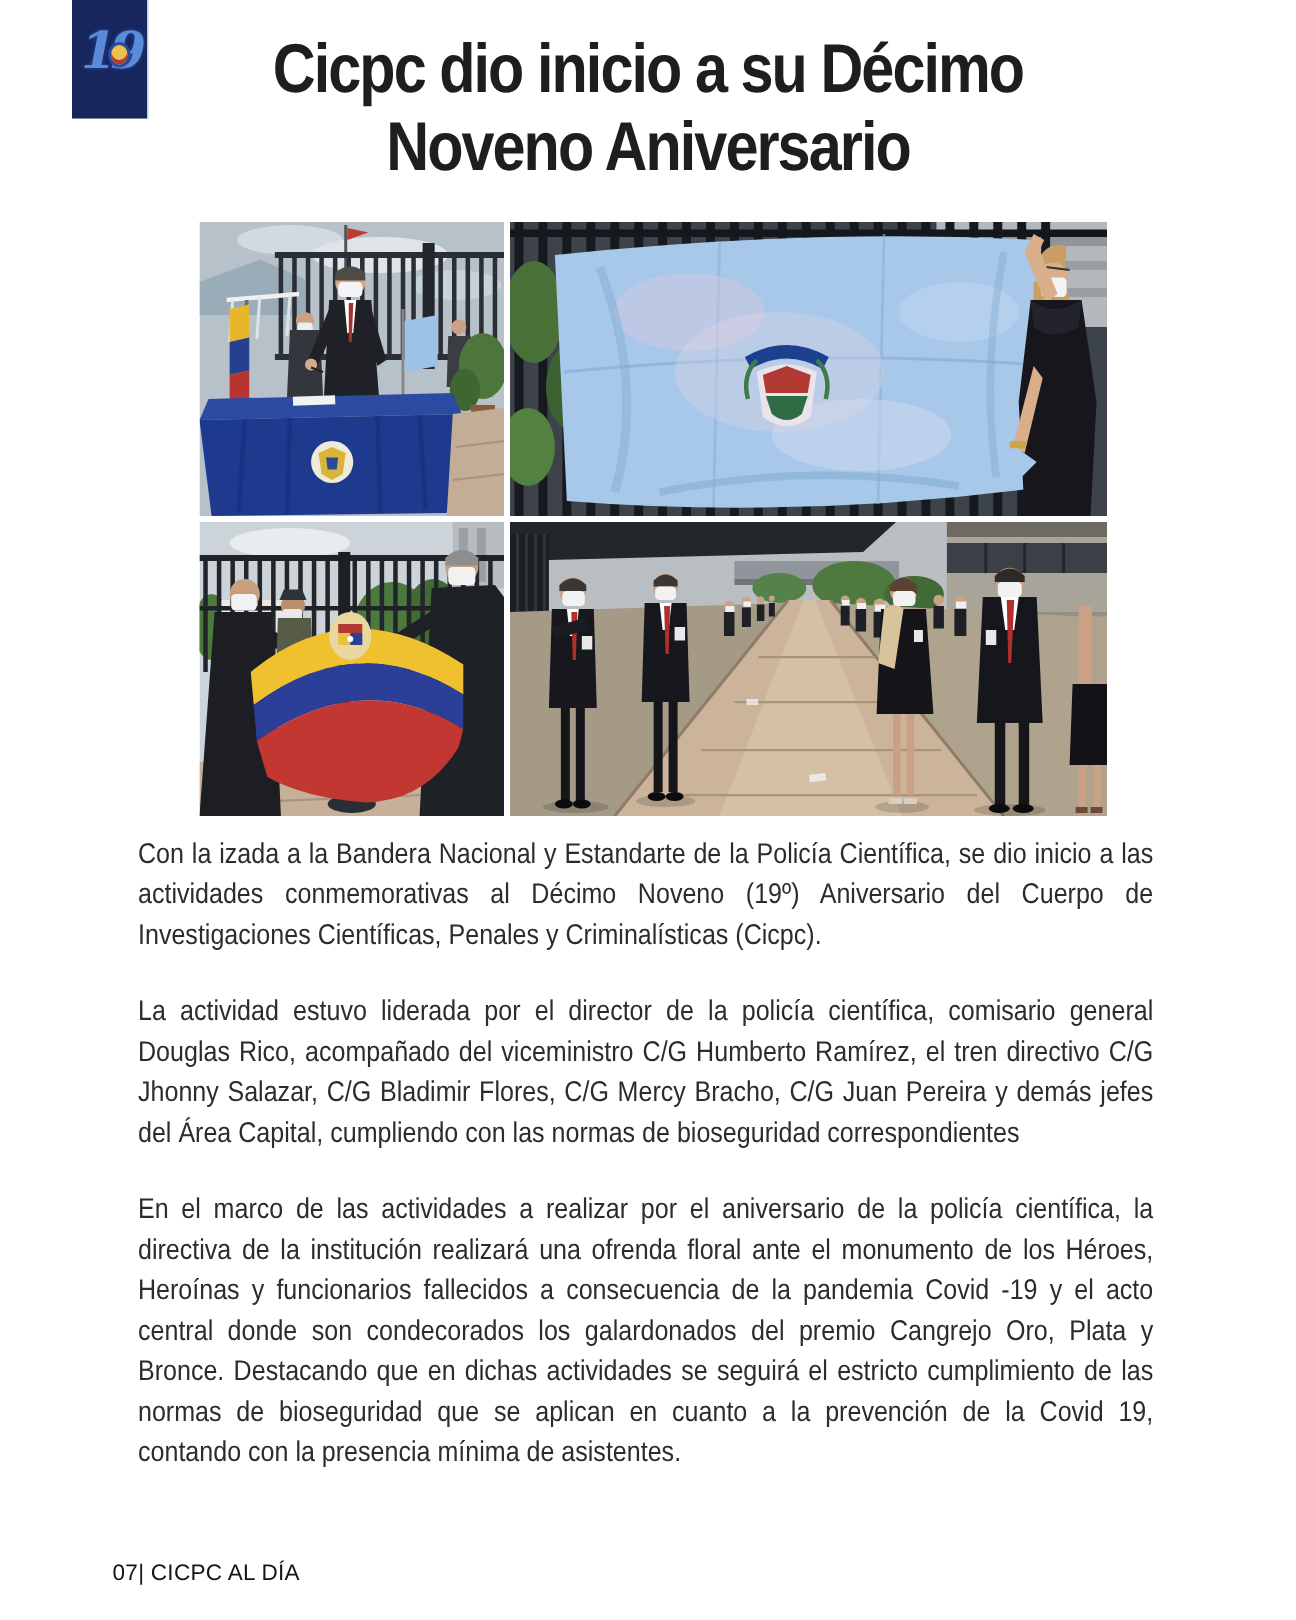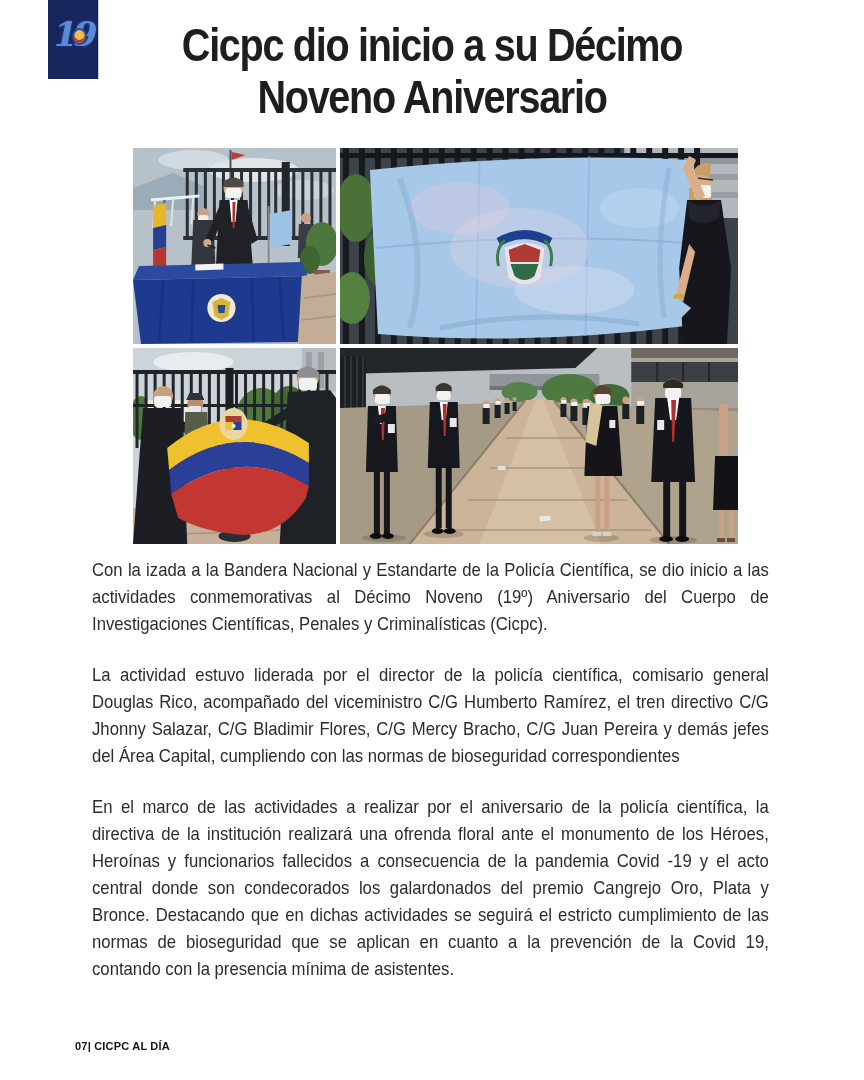--- a/index.html
+++ b/index.html
@@ -41,21 +41,21 @@
   
   .article{
     position:absolute;left:92px;top:556px;width:770px;
     transform:scaleX(0.879);transform-origin:0 0;
     font-size:19px;line-height:27px;color:#2c2c2c;text-align:justify;
   }
   .article p{margin:0 0 24px 0;}
   
   .pagefoot{
     position:absolute;left:75px;top:1040px;
-    font-size:11px;font-weight:700;color:#141414;letter-spacing:.2px;
+    font-size:15px;font-weight:400;color:#141414;letter-spacing:.2px;
   }
 </style>
 </head>
 <body>
 
 <div class="page">
 
   <div class="logo">
     <span class="logo-num">19</span>
     <span class="logo-emblem"></span>

